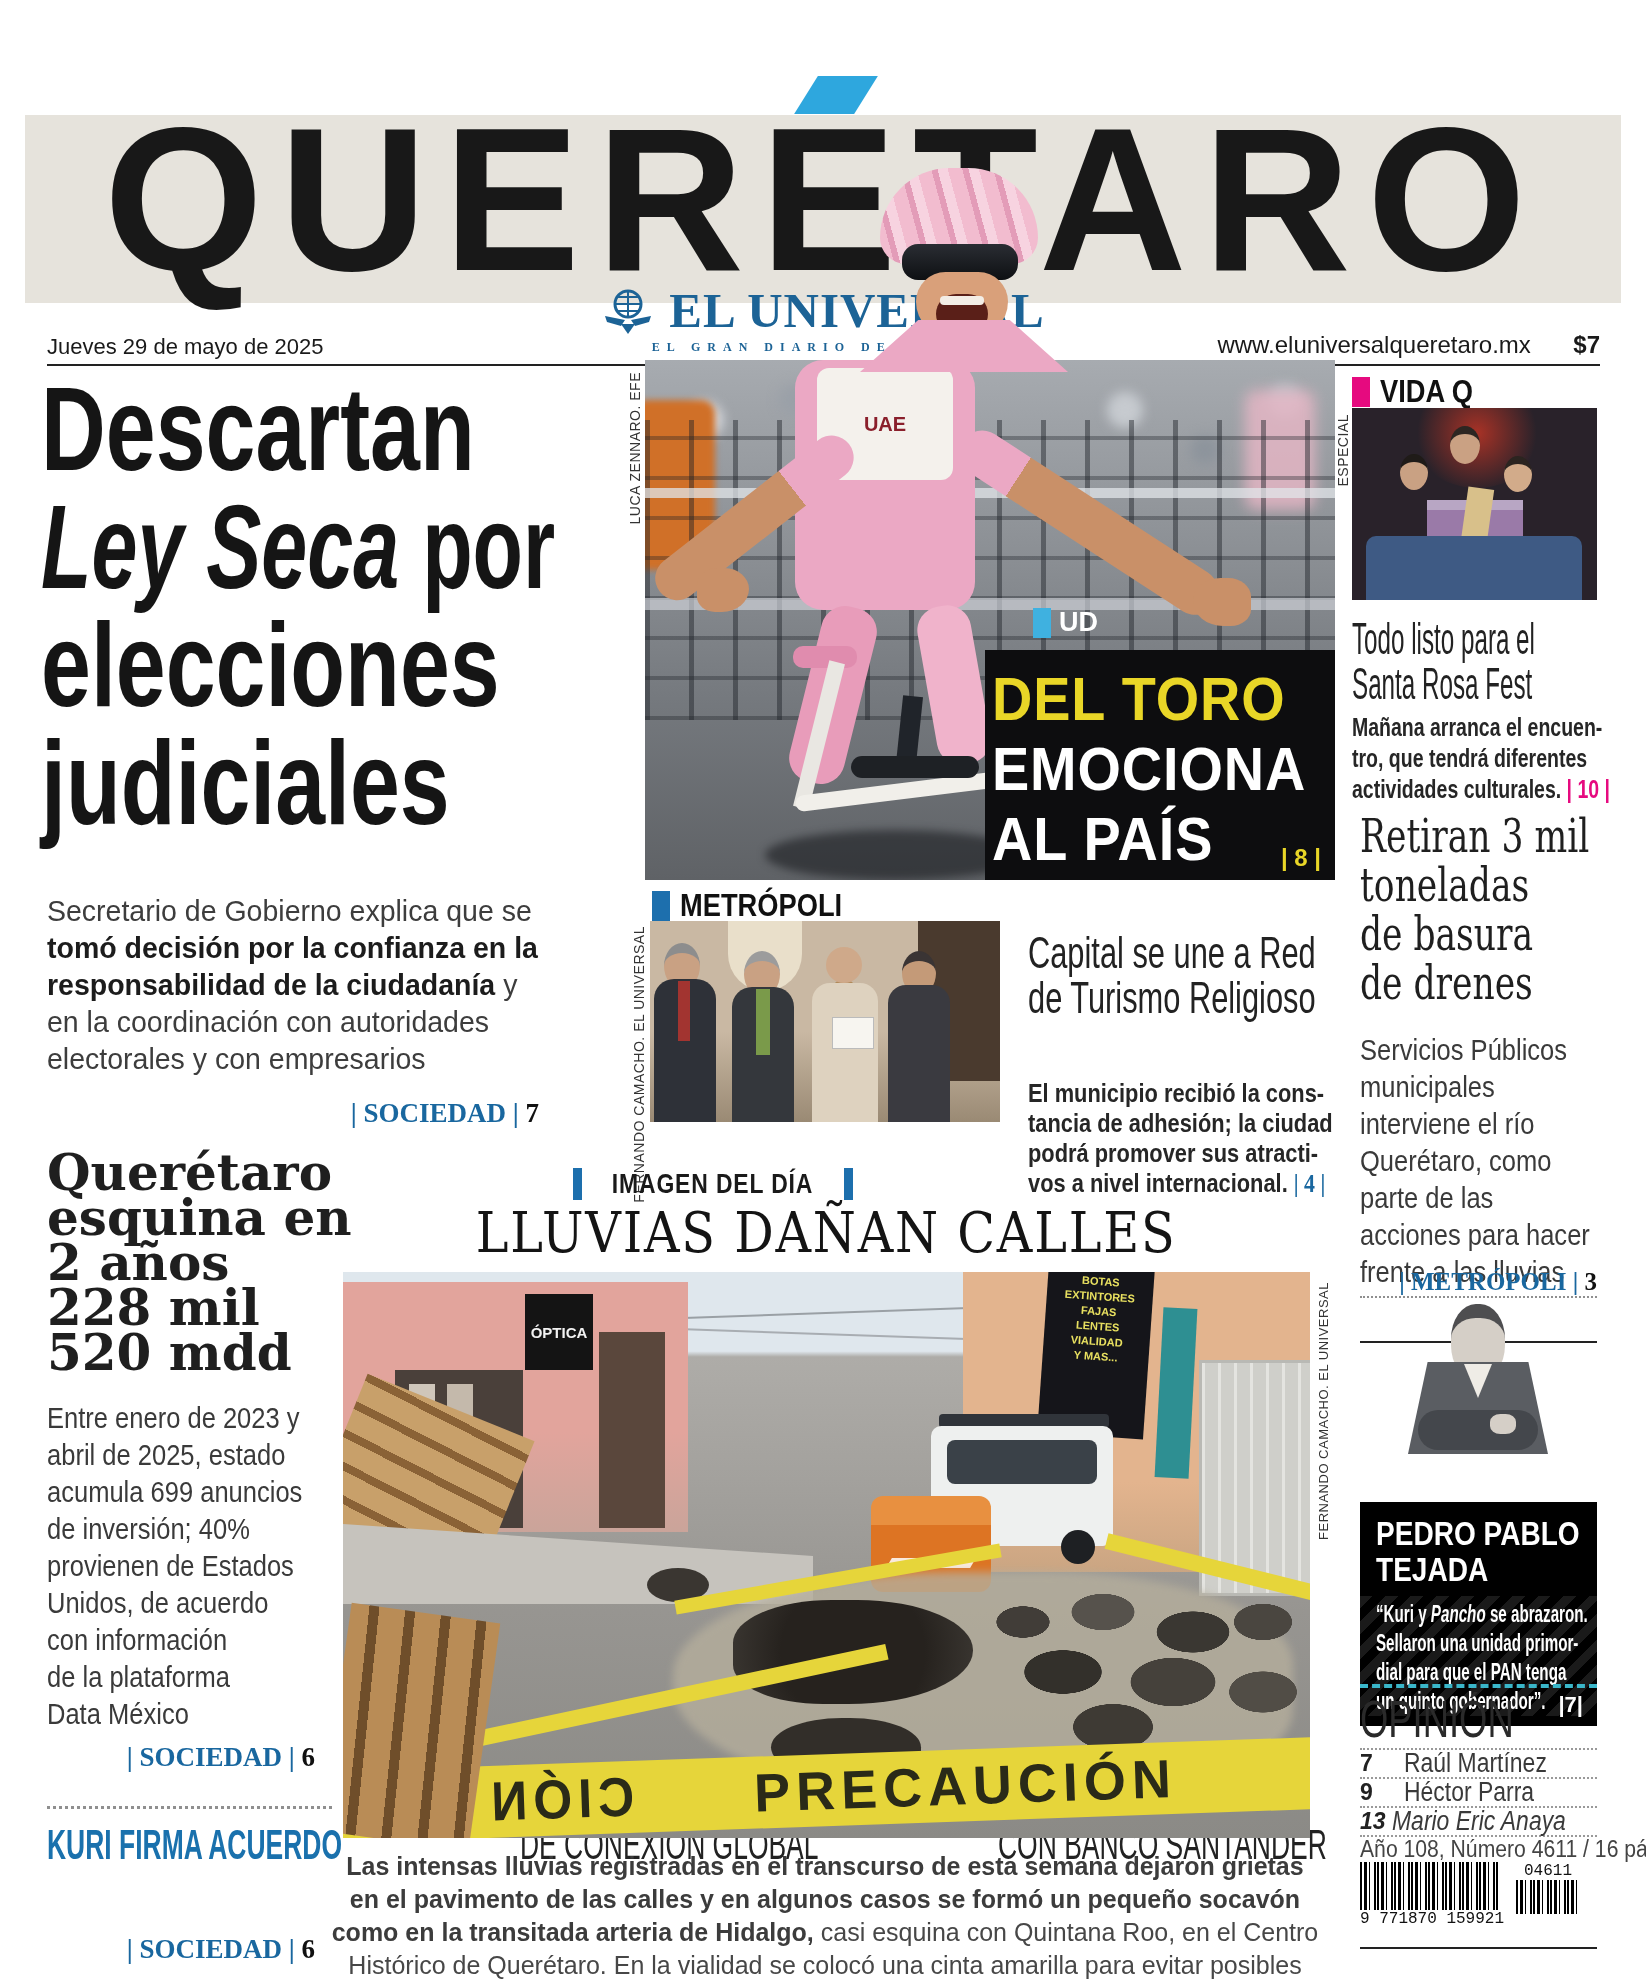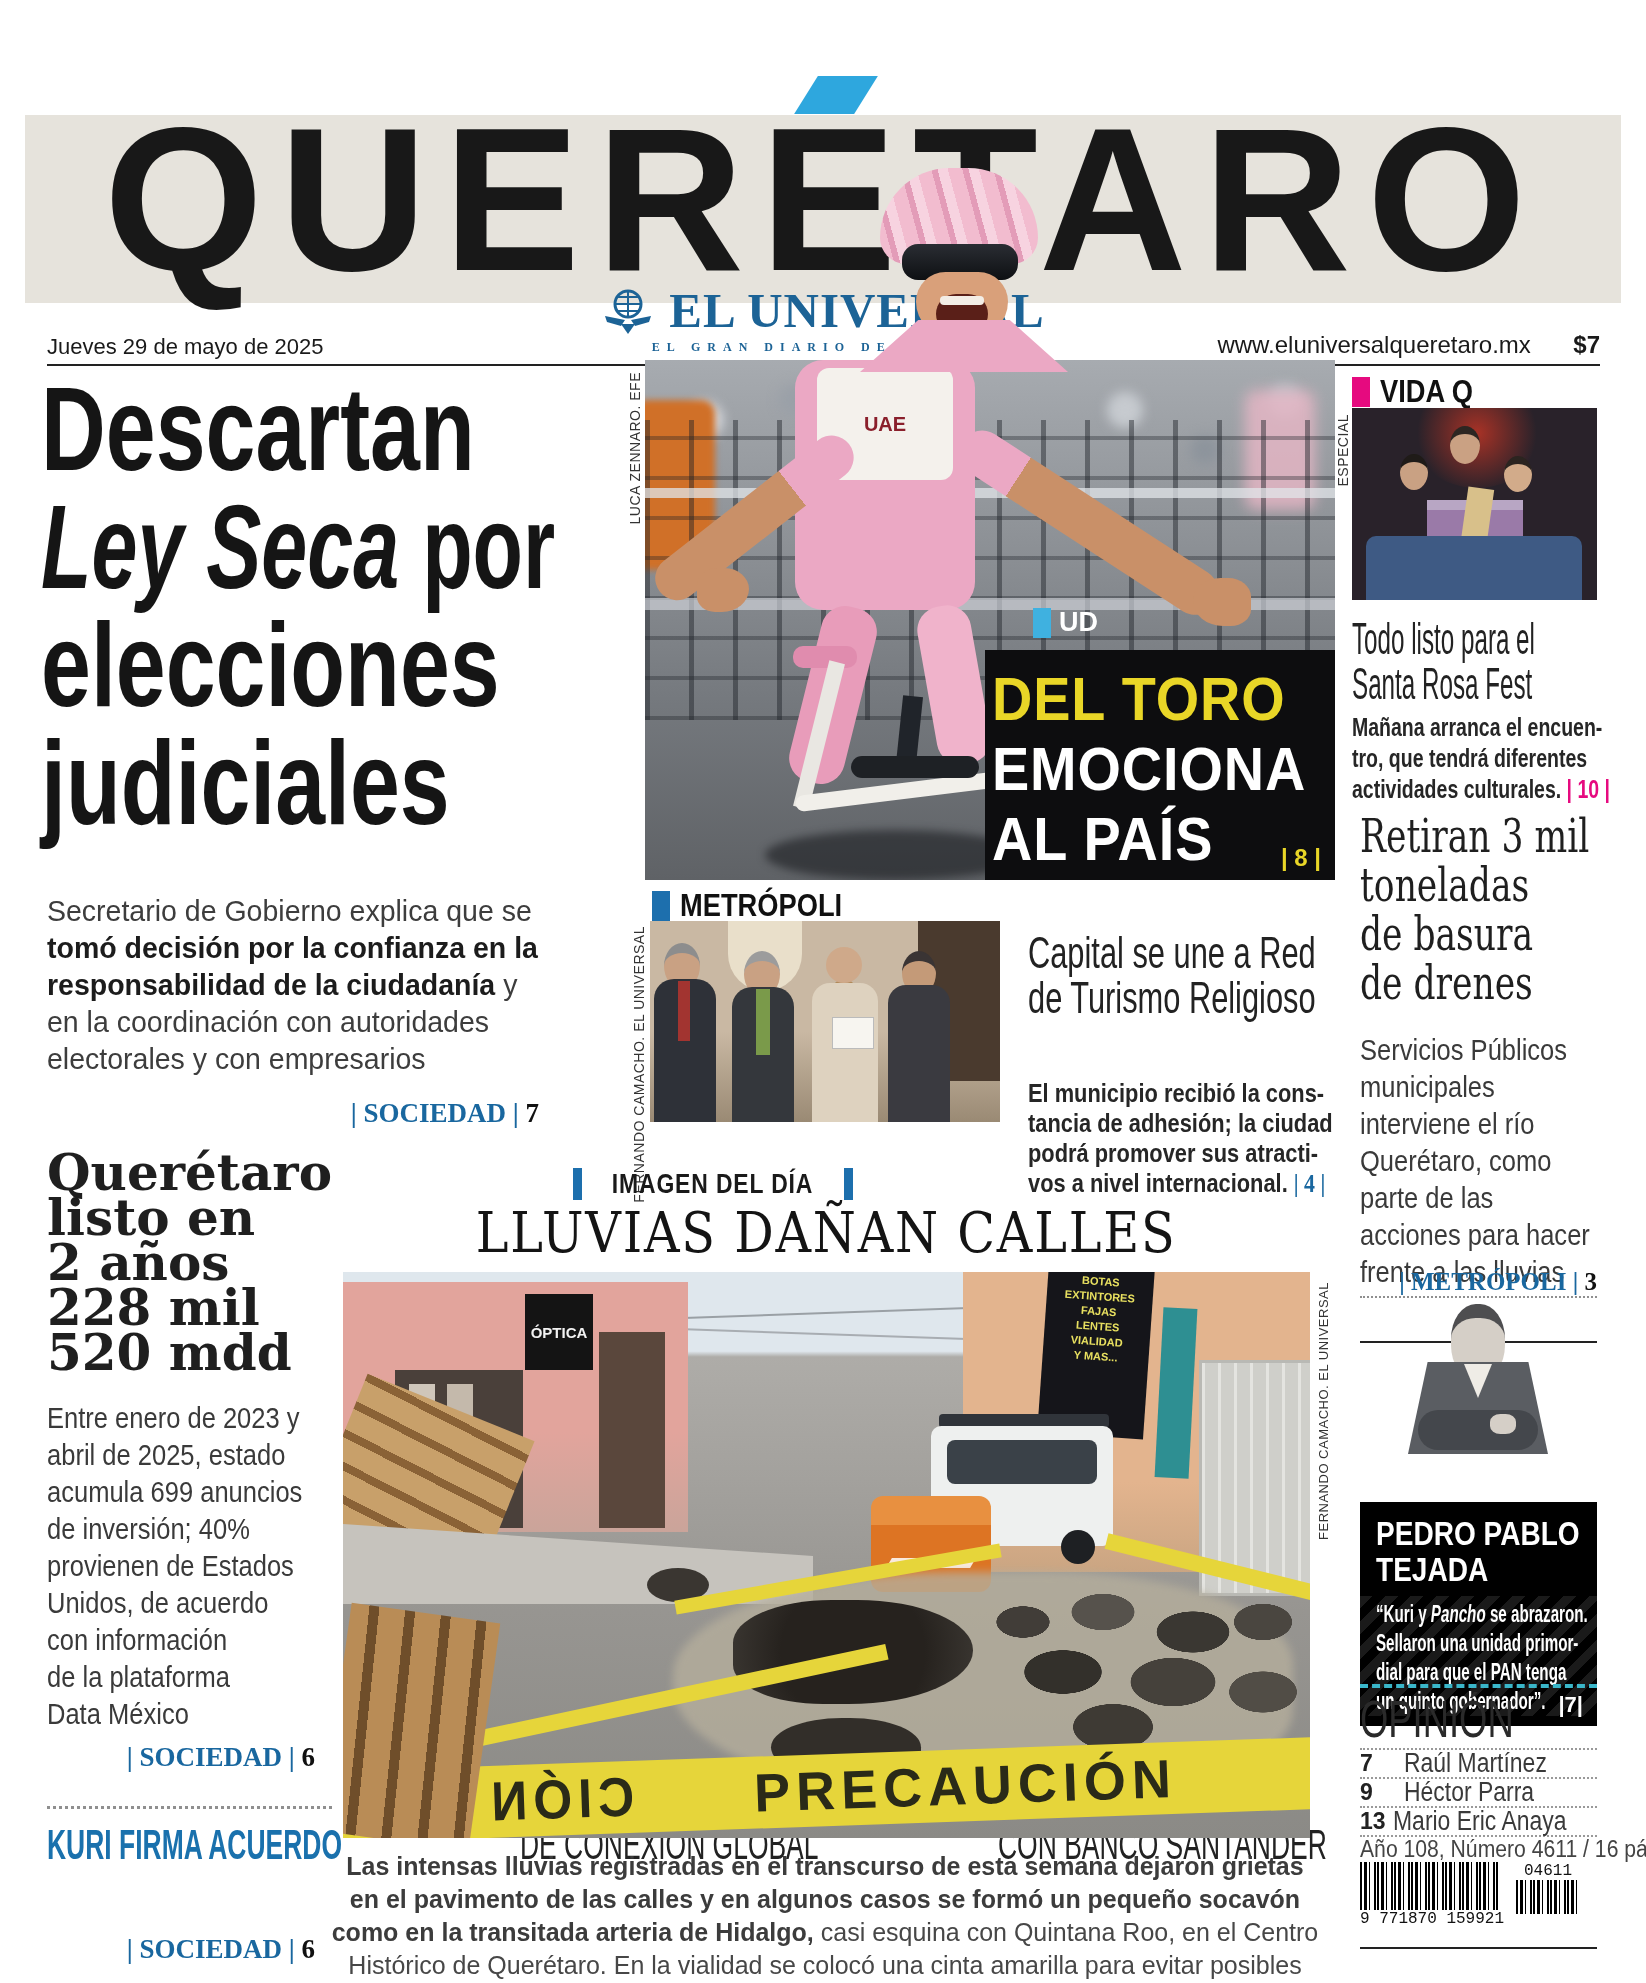--- a/index.html
+++ b/index.html
@@ -240,21 +240,21 @@
     <div class="body-l">acciones para hacer</div>
     <div class="body-l">frente a las lluvias</div>
   </div>
   <div class="abs kicker" style="left:1352px;top:1268px;width:245px;text-align:right;font-size:25px;">
     <span>|</span> <span>METRÓPOLI</span>
     <span>|</span> <span class="num">3</span>
   </div>
 
   <div class="abs" style="left:47px;top:1150px;">
     <div class="serif-h" style="font-weight:bold;font-size:50px;line-height:45px;">Querétaro</div>
-    <div class="serif-h" style="font-weight:bold;font-size:50px;line-height:45px;">listo en</div>
+    <div class="serif-h" style="font-weight:bold;font-size:50px;line-height:45px;">esquina en</div>
     <div class="serif-h" style="font-weight:bold;font-size:50px;line-height:45px;">2 años</div>
     <div class="serif-h" style="font-weight:bold;font-size:50px;line-height:45px;">228 mil</div>
     <div class="serif-h" style="font-weight:bold;font-size:50px;line-height:45px;">520 mdd</div>
   </div>
   <div class="abs" style="left:47px;top:1400px;">
     <div class="body-l">Entre enero de 2023 y</div>
     <div class="body-l">abril de 2025, estado</div>
     <div class="body-l">acumula 699 anuncios</div>
     <div class="body-l">de inversión; 40%</div>
     <div class="body-l">provienen de Estados</div>
@@ -385,21 +385,21 @@
   <div class="abs nw sx" style="left:1360px;top:1694px;font-size:52px;line-height:50px;color:#2a2a2a;transform:scaleX(.70);">OPINIÓN</div>
   <div class="abs" style="left:1360px;top:1748px;width:237px;">
     <div class="op-row">
       <span class="op-num">7</span>
       <span class="op-auth">Raúl Martínez</span>
     </div>
     <div class="op-row">
       <span class="op-num">9</span>
       <span class="op-auth">Héctor Parra</span>
     </div>
-    <div class="op-row" style="border-bottom:2px dotted #999;">
+    <div class="op-row" style="border-bottom:2px dotted #999;font-style:italic;">
       <span class="op-num">13</span>
       <span class="op-auth">Mario Eric Anaya</span>
     </div>
   </div>
   <div class="abs nw sx" style="left:1360px;top:1836px;font-size:23px;color:#444;transform:scaleX(.92);">Año 108, Número 4611 / 16 págs.</div>
   <div class="abs" style="left:1360px;top:1862px;display:flex;gap:12px;align-items:flex-start;">
     <div>
       <div class="bars" style="width:140px;height:48px;"></div>
       <div class="bc-num">9 771870 159921</div>
     </div>

